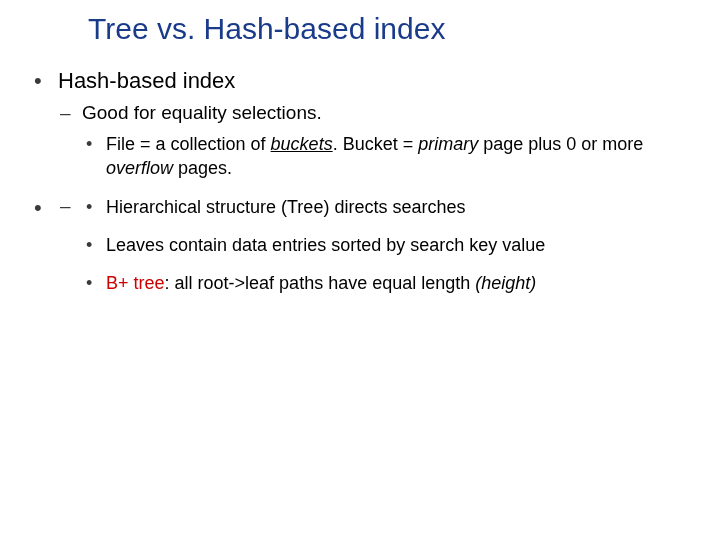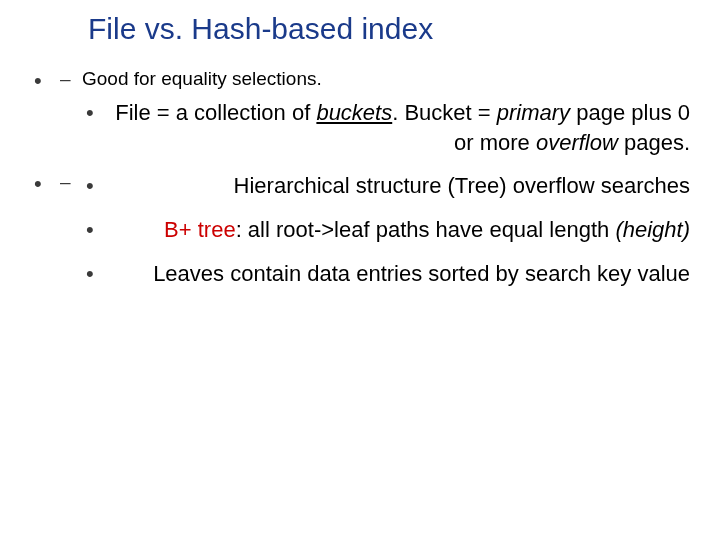--- a/index.html
+++ b/index.html
@@ -62,69 +62,69 @@
   }
   ul.sub2 {
     list-style: none;
     padding: 0;
     margin: 8px 0 0 0;
   }
   ul.sub2 > li {
     position: relative;
     padding-left: 24px;
     margin-bottom: 14px;
-    font-size: 22px;
+    font-size: 18px;
     line-height: 1.35;
-    text-align: right;
   }
   ul.sub2 > li::before {
     content: "•";
     position: absolute;
     left: 4px;
     top: 0;
     color: #3a3a3a;
   }
   .it { font-style: italic; }
   .bu { font-weight: bold; }
   .ul { text-decoration: underline; }
   .red { color: #cc0000; }
 </style>
 </head>
 <body>
 
 <div class="slide">
-  <h1 class="title">File vs. Hash-based index</h1>
+  <h1 class="title">Tree vs. Hash-based index</h1>
 
   <ul class="top">
 
     <li>
+      <span>Hash-based index</span>
       <ul class="sub1">
         <li>
           <span>Good for equality selections.</span>
           <ul class="sub2">
             <li>
               <span>File = a collection of </span><span class="it ul">buckets</span><span>. Bucket = </span><span class="it">primary</span><span> page plus 0 or more </span><span class="it">overflow</span><span> pages.</span>
             </li>
           </ul>
         </li>
       </ul>
     </li>
 
     <li>
       <ul class="sub1">
         <li>
           <ul class="sub2">
             <li>
-              <span>Hierarchical structure (Tree) overflow searches</span>
+              <span>Hierarchical structure (Tree) directs searches</span>
+            </li>
+            <li>
+              <span>Leaves contain data entries sorted by search key value</span>
             </li>
             <li>
               <span class="red">B+ tree</span><span>: all root-&gt;leaf paths have equal length </span><span class="it">(height)</span>
-            </li>
-            <li>
-              <span>Leaves contain data entries sorted by search key value</span>
             </li>
           </ul>
         </li>
       </ul>
     </li>
 
   </ul>
 </div>
 
 </body></html>

